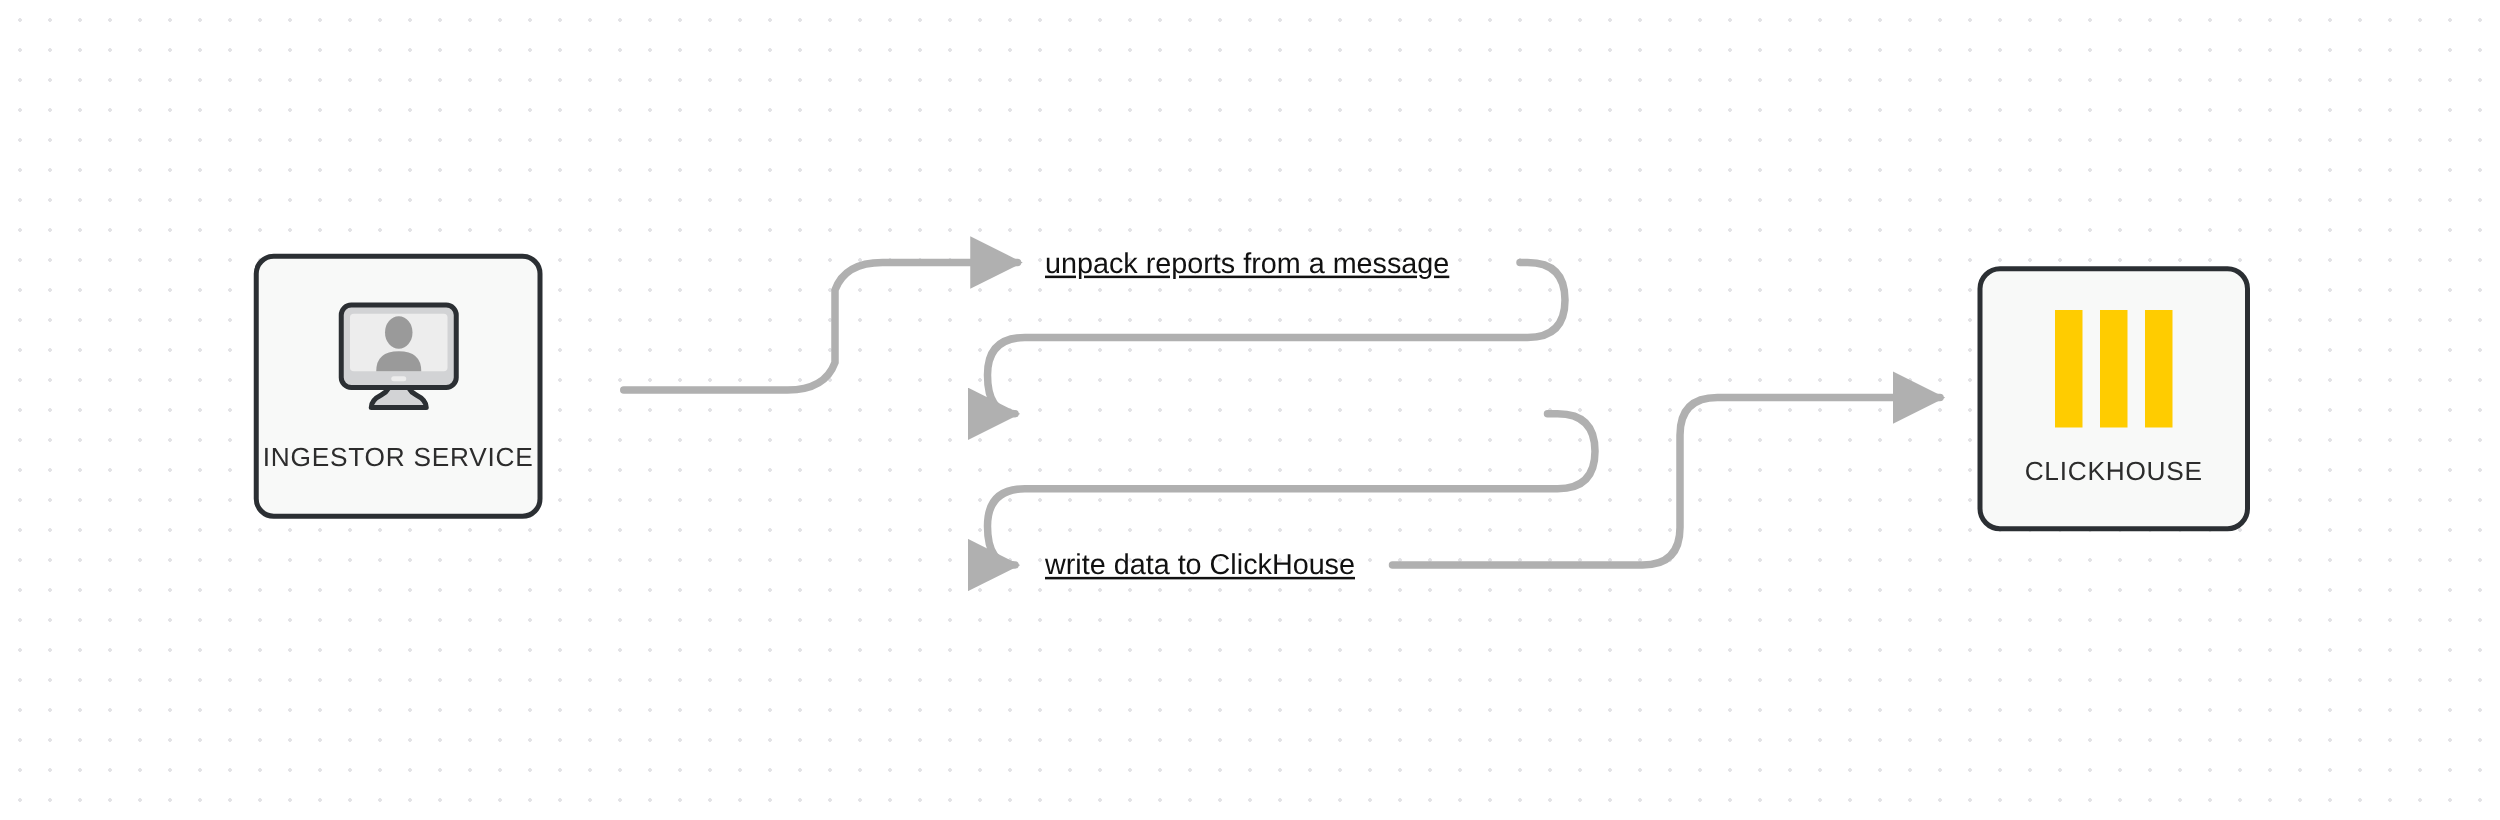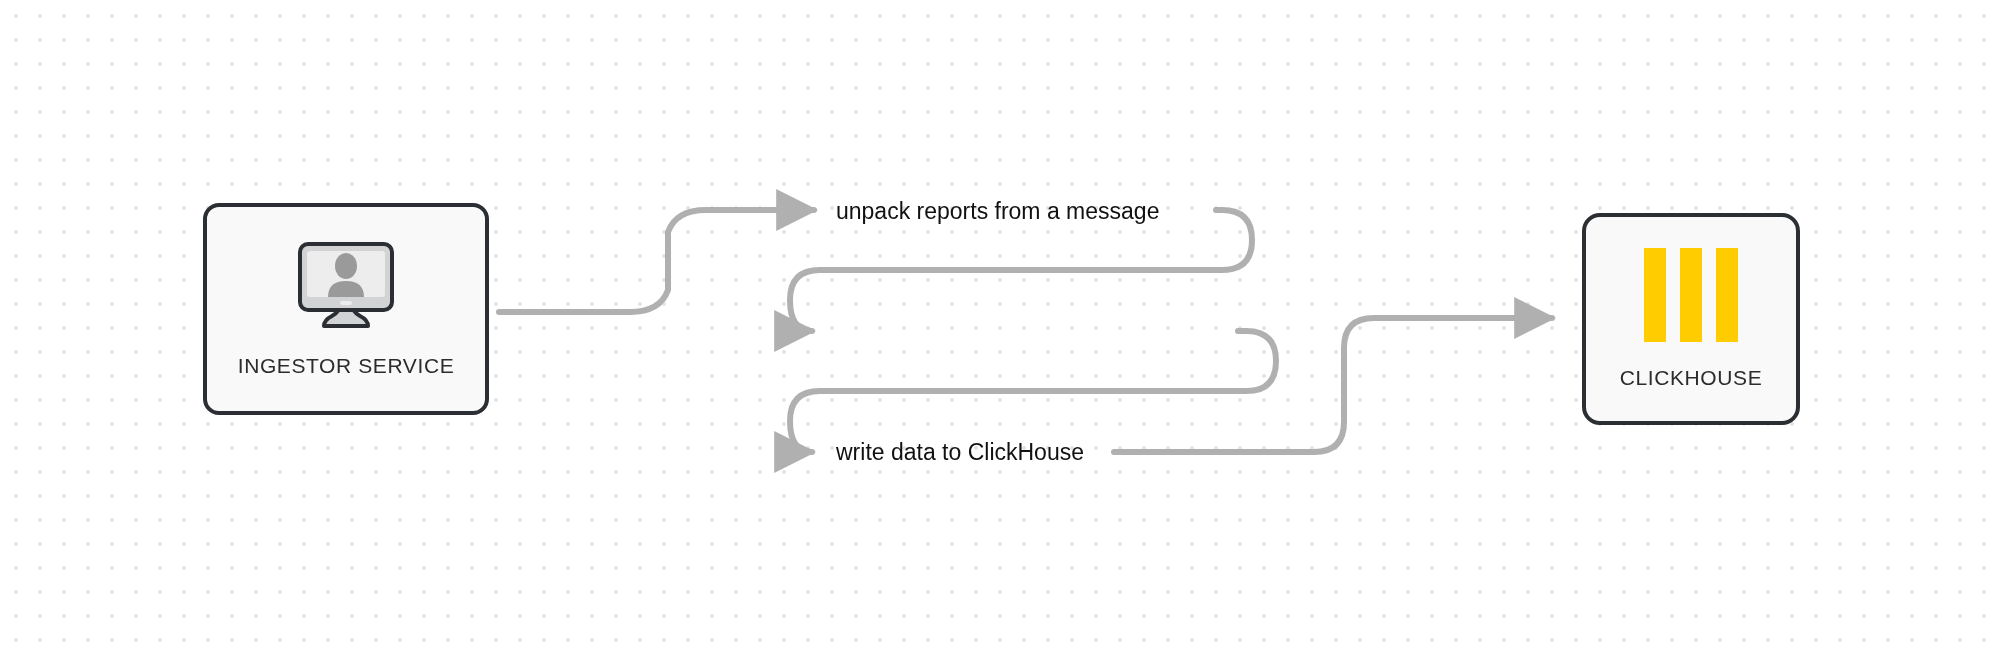--- a/index.html
+++ b/index.html
@@ -43,21 +43,21 @@
     border-radius: 16px;
     display: flex;
     flex-direction: column;
     align-items: center;
     justify-content: center;
   }
 
   #node-ingestor {
     left: 203px;
     top: 203px;
-    width: 286px;
+    width: 231px;
     height: 212px;
   }
 
   #node-clickhouse {
     left: 1582px;
     top: 213px;
     width: 218px;
     height: 212px;
     border-radius: 18px;
   }
@@ -93,20 +93,21 @@
   }
 
   
   .edge-label {
     position: absolute;
     font-size: 23px;
     color: #111111;
     white-space: nowrap;
     line-height: 1;
     transform: translateY(-50%);
+    text-decoration: underline;
   }
 
   #label-unpack {
     left: 836px;
     top: 211px;
   }
   #label-processing {
     left: 836px;
     top: 332px;
   }

